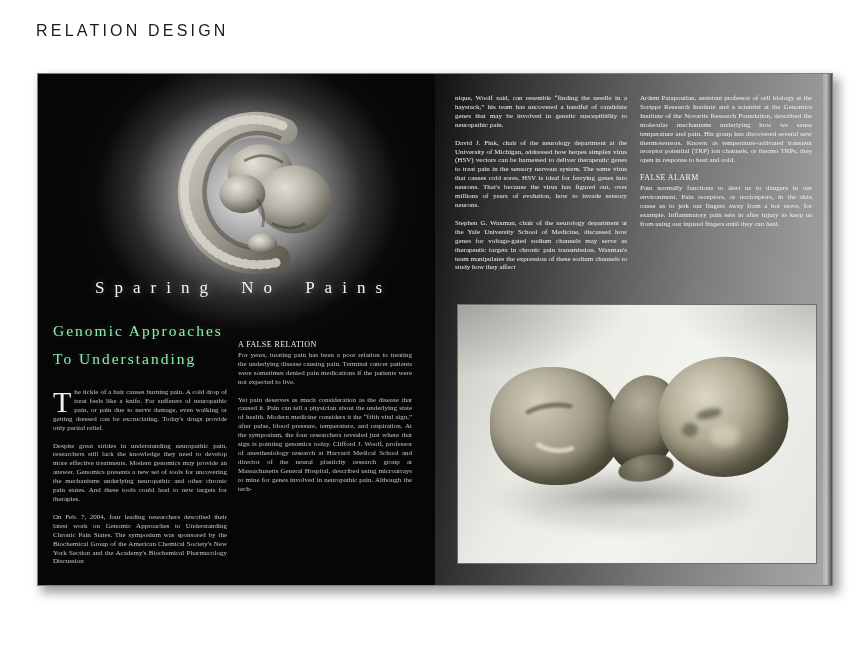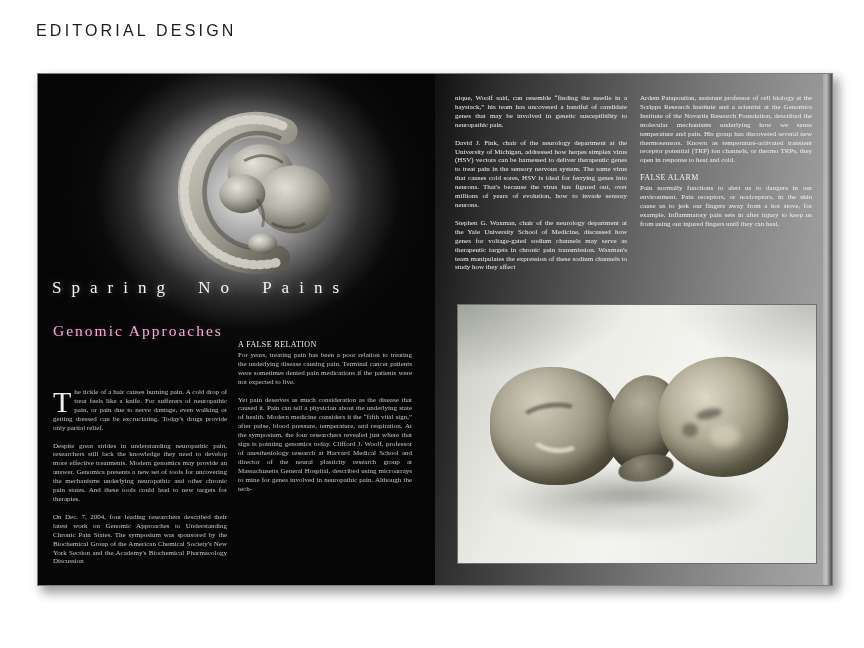--- a/index.html
+++ b/index.html
@@ -15,24 +15,24 @@
     border:1px solid #7e7e7e;box-shadow:5px 6px 10px 1px rgba(0,0,0,0.38);
     display:flex;background:#000;}
 
   
   .page-left{position:relative;width:398px;height:100%;background:#060606;overflow:hidden;}
   .embryo-glow{position:absolute;left:25px;top:-45px;width:370px;height:330px;
     background:radial-gradient(closest-side,rgba(250,250,250,0.95) 0%,rgba(210,210,210,0.65) 35%,
       rgba(120,120,120,0.35) 62%,rgba(40,40,40,0.12) 82%,transparent 100%);}
   .embryo{position:absolute;left:116px;top:12px;}
 
-  .headline{position:absolute;left:0;top:204px;width:100%;text-align:left;
+  .headline{position:absolute;left:0;top:204px;width:100%;text-align:center;
     color:#f6f4f0;font-size:17px;letter-spacing:10px;word-spacing:9px;padding-left:14px;
     text-shadow:0 0 9px rgba(255,255,255,0.35);}
-  .subhead{position:absolute;left:15px;top:243px;color:#f9a8d4;font-size:15.5px;
+  .subhead{position:absolute;left:15px;top:243px;color:#86efac;font-size:15.5px;
     letter-spacing:2px;line-height:28px;text-shadow:0 0 6px rgba(255,255,255,0.2);}
 
   .col{position:absolute;font-size:7px;line-height:8.9px;text-align:justify;color:#c4c4c4;}
   .col p{margin:0 0 9px 0;}
   .col h3{margin:9px 0 1px 0;font-size:8px;letter-spacing:0.4px;color:#f2f2f2;font-weight:normal;}
   .col1{left:15px;top:314px;width:174px;}
   .col2{left:200px;top:258px;width:174px;}
   .dropcap{float:left;font-size:30px;line-height:25px;color:#eef0f2;margin:1px 3px 0 0;font-weight:400;}
 
   
@@ -76,21 +76,21 @@
   .face-cheek{position:absolute;left:252px;top:120px;width:30px;height:22px;border-radius:50%;
     background:rgba(225,220,200,0.55);filter:blur(3px);}
   .reflect{position:absolute;left:70px;top:188px;width:220px;height:36px;border-radius:50%;
     background:radial-gradient(closest-side,rgba(255,255,255,0.55),transparent 90%);filter:blur(4px);}
 </style>
 </head>
 <body>
 
 <div class="canvas">
 
-  <div class="page-title">EDITORIAL DESIGN</div>
+  <div class="page-title">RELATION DESIGN</div>
 
   <div class="spread">
 
     <div class="page-left">
       <div class="embryo-glow"></div>
 
       <svg class="embryo" width="184" height="190" viewBox="0 0 200 200">
         <defs>
           <radialGradient id="mG" cx="38%" cy="32%" r="75%">
             <stop offset="0%" stop-color="#e6e3da"></stop>
@@ -118,26 +118,27 @@
 
         <path d="M98,78 Q120,66 140,80" fill="none" stroke="#38362e" stroke-width="3" opacity="0.55"></path>
         <path d="M128,146 Q148,156 164,146" fill="none" stroke="#38362e" stroke-width="3" opacity="0.5"></path>
         <path d="M112,120 Q122,132 118,150" fill="none" stroke="#45433a" stroke-width="3" opacity="0.5"></path>
       </svg>
 
       <div class="headline">Sparing No Pains</div>
 
       <div class="subhead">
         <div>Genomic Approaches</div>
+        <div>To Understanding</div>
       </div>
 
       <div class="col col1">
         <p><span class="dropcap">T</span><span>he tickle of a hair causes burning pain. A cold drop of treat feels like a knife. For sufferers of neuropathic pain, or pain due to nerve damage, even walking or getting dressed can be excruciating. Today's drugs provide only partial relief.</span></p>
         <p>Despite great strides in understanding neuropathic pain, researchers still lack the knowledge they need to develop more effective treatments. Modern genomics may provide an answer. Genomics presents a new set of tools for uncovering the mechanisms underlying neuropathic and other chronic pain states. And these tools could lead to new targets for therapies.</p>
-        <p>On Dec. 7, 2004, four leading researchers described their latest work on Genomic Approaches to Understanding Chronic Pain States. The symposium was sponsored by the Biochemical Group of the American Chemical Society's New York Section and the Academy's Biochemical Pharmacology Discussion</p>
+        <p>On Feb. 7, 2004, four leading researchers described their latest work on Genomic Approaches to Understanding Chronic Pain States. The symposium was sponsored by the Biochemical Group of the American Chemical Society's New York Section and the Academy's Biochemical Pharmacology Discussion</p>
       </div>
 
       <div class="col col2">
         <h3>A FALSE RELATION</h3>
         <p>For years, treating pain has been a poor relation to treating the underlying disease causing pain. Terminal cancer patients were sometimes denied pain medications if the patients were not expected to live.</p>
         <p>Yet pain deserves as much consideration as the disease that caused it. Pain can tell a physician about the underlying state of health. Modern medicine considers it the “fifth vital sign,” after pulse, blood pressure, temperature, and respiration. At the symposium, the four researchers revealed just where that sign is pointing genomics today. Clifford J. Woolf, professor of anesthesiology research at Harvard Medical School and director of the neural plasticity research group at Massachusetts General Hospital, described using microarrays to mine for genes involved in neuropathic pain. Although the tech-</p>
       </div>
     </div>
 
     <div class="page-right">

